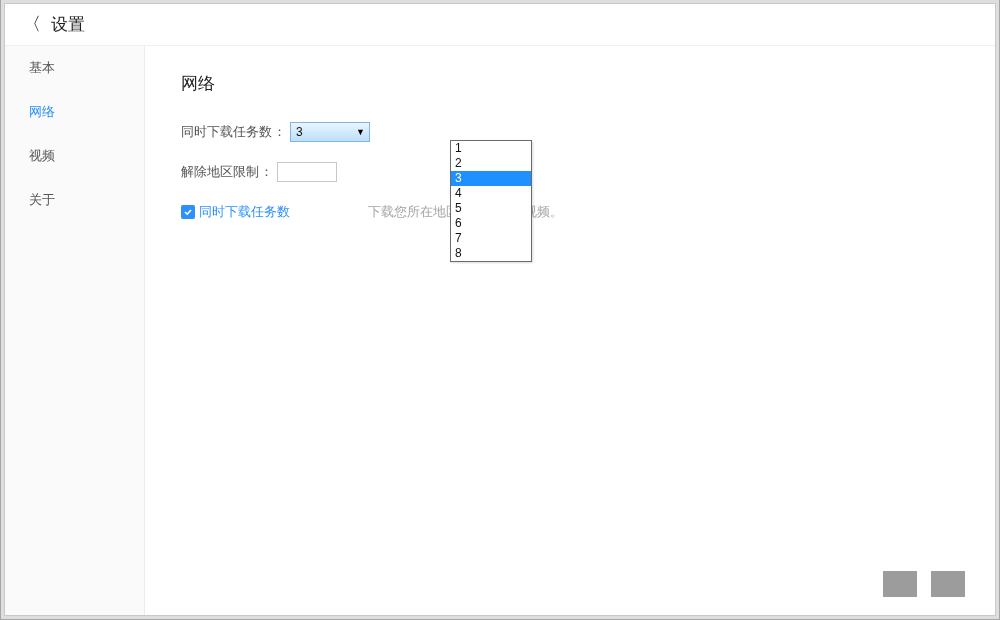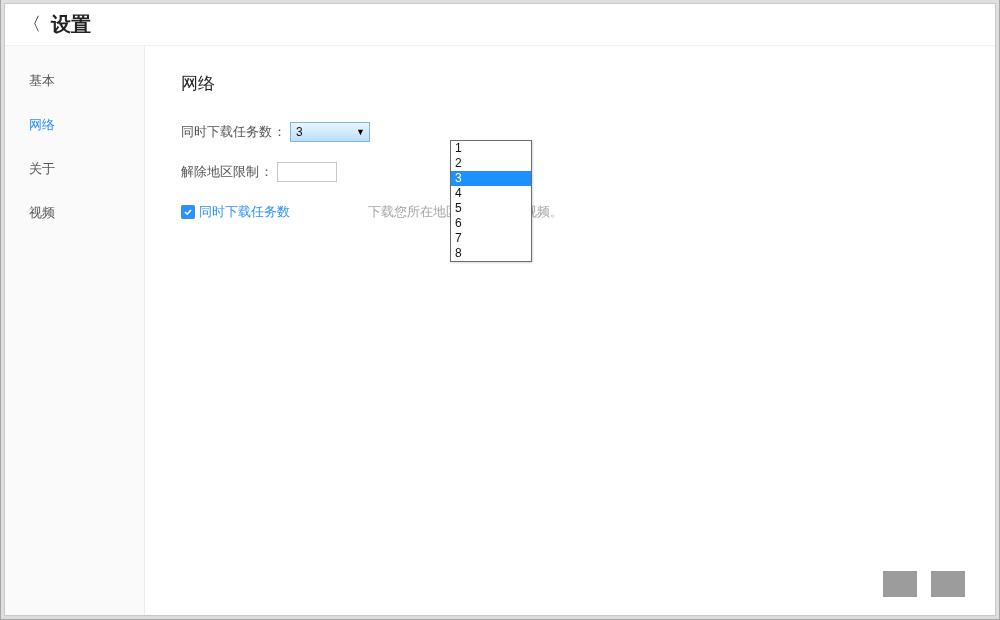--- a/index.html
+++ b/index.html
@@ -23,27 +23,27 @@
     .winbtn.close { width: 48px; background: linear-gradient(#e77,#c9302c); border-color: #8a2b27; }
     .winbtn svg { display: block; }
 
     
     .client-outer { flex: 1; border: 1px solid #a6a6a6; border-top: none; padding: 3px; background: #dedede; }
     .client { width: 100%; height: 100%; background: #fff; border: 1px solid #c9c9c9; display: flex; flex-direction: column; }
 
     
     .back-header { height: 42px; display: flex; align-items: center; padding: 0 18px; border-bottom: 1px solid #f0f0f0; }
     .back-header .chevron { font-size: 18px; color: #111; margin-right: 10px; margin-top: -2px; font-weight: 300; }
-    .back-header .htitle { font-size: 20px; color: #222; font-weight: bold; }
+    .back-header .htitle { font-size: 17px; color: #222; }
 
     .body { flex: 1; display: flex; min-height: 0; }
 
     
     .sidebar { width: 140px; border-right: 1px solid #ececec; background: #fafafa; display: flex; flex-direction: column; padding-top: 0; }
-    .sidebar .item { height: 44px; display: flex; align-items: flex-end; padding-left: 24px; font-size: 13px; color: #555; cursor: pointer; }
+    .sidebar .item { height: 44px; display: flex; align-items: center; padding-left: 24px; font-size: 13px; color: #555; cursor: pointer; }
     .sidebar .item.active { color: #2e90fa; }
 
     .content { flex: 1; padding: 26px 36px; position: relative; }
 
     .section-title { font-size: 17px; color: #222; margin-bottom: 26px; }
 
     .form-row { display: flex; align-items: center; margin-bottom: 18px; font-size: 13px; color: #555; height: 22px; }
     .form-row .lbl { white-space: nowrap; }
     .form-row .colon { margin: 0 4px 0 1px; }
 
@@ -96,24 +96,24 @@
       <div class="body">
 
         <div class="sidebar">
           <div class="item">
               <span>基本</span>
             </div>
           <div class="item active">
               <span>网络</span>
             </div>
           <div class="item">
-              <span>关于</span>
+              <span>视频</span>
             </div>
           <div class="item">
-              <span>视频</span>
+              <span>关于</span>
             </div>
         </div>
 
         <div class="content">
           <div class="section-title">网络</div>
 
           <div class="form-row">
             <span class="lbl">同时下载任务数</span>
             <span class="colon">：</span>
             <div class="combo">

